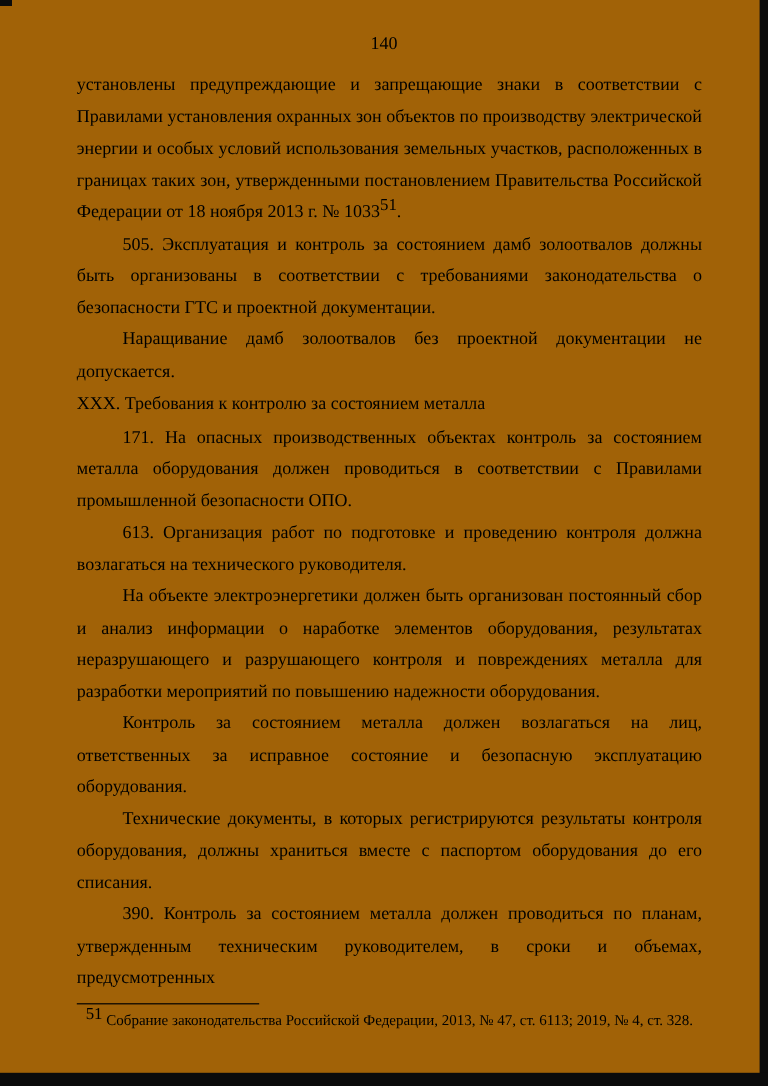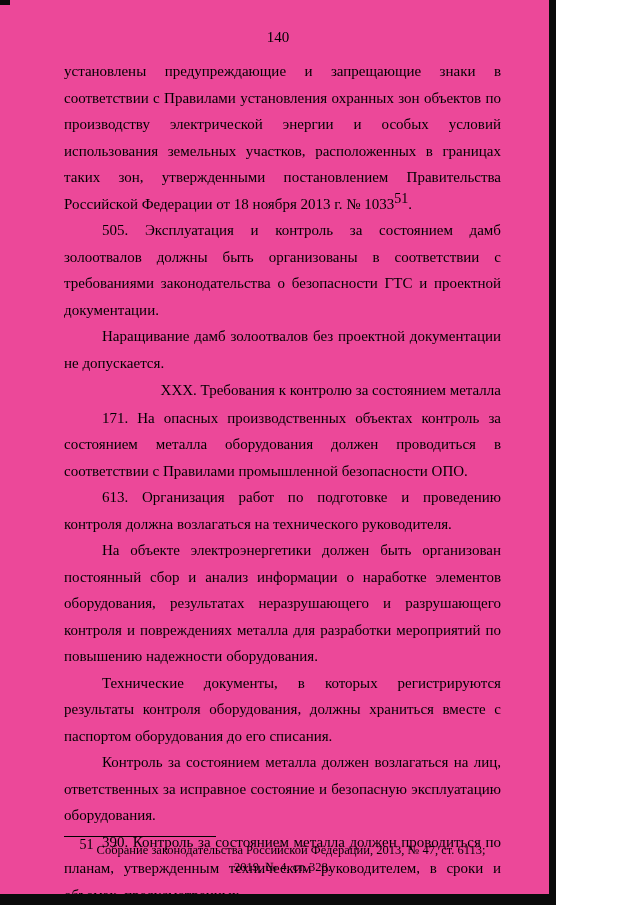--- a/index.html
+++ b/index.html
@@ -2,23 +2,23 @@
 <html><head>
 <meta charset="utf-8">
 <style>
   html, body {
     margin: 0;
     padding: 0;
     background: #ffffff;
   }
   .page {
     position: relative;
-    width: 556px;
+    width: 640px;
     height: 905px;
-    background: #ec4899;
+    background: #a16207;
     color: #000000;
     font-family: "Liberation Serif", "DejaVu Serif", serif;
     overflow: hidden;
   }
   .page-number {
     padding-top: 28px;
     text-align: center;
     font-size: 15px;
     line-height: 18px;
   }
@@ -33,21 +33,21 @@
     margin: 0;
     text-indent: 38px;
   }
   .para.no-indent {
     text-indent: 0;
   }
   .heading {
     margin: 1px 0;
     font-size: 15px;
     font-weight: normal;
-    text-align: right;
+    text-align: left;
     text-indent: 0;
   }
   sup {
     font-size: 14px;
     line-height: 0;
   }
   .footnote-area {
     position: absolute;
     left: 64px;
     right: 55px;
@@ -88,23 +88,23 @@
 
     <h2 class="heading">XXX. Требования к контролю за состоянием металла</h2>
 
     <p class="para">171. На опасных производственных объектах контроль за состоянием металла оборудования должен проводиться в соответствии с Правилами промышленной безопасности ОПО.</p>
 
 
     <p class="para">613. Организация работ по подготовке и проведению контроля должна возлагаться на технического руководителя.</p>
 
     <p class="para">На объекте электроэнергетики должен быть организован постоянный сбор и анализ информации о наработке элементов оборудования, результатах неразрушающего и разрушающего контроля и повреждениях металла для разработки мероприятий по повышению надежности оборудования.</p>
 
+    <p class="para">Контроль за состоянием металла должен возлагаться на лиц, ответственных за исправное состояние и безопасную эксплуатацию оборудования.</p>
+
     <p class="para">Технические документы, в которых регистрируются результаты контроля оборудования, должны храниться вместе с паспортом оборудования до его списания.</p>
-
-    <p class="para">Контроль за состоянием металла должен возлагаться на лиц, ответственных за исправное состояние и безопасную эксплуатацию оборудования.</p>
 
     <p class="para">390. Контроль за состоянием металла должен проводиться по планам, утвержденным техническим руководителем, в сроки и объемах, предусмотренных</p>
 
   </div>
 
   <div class="footnote-area">
     <div class="footnote-rule"></div>
     <p class="footnote"><sup>51</sup><span> Собрание законодательства Российской Федерации, 2013, № 47, ст. 6113; 2019, № 4, ст. 328.</span></p>
   </div>
 

